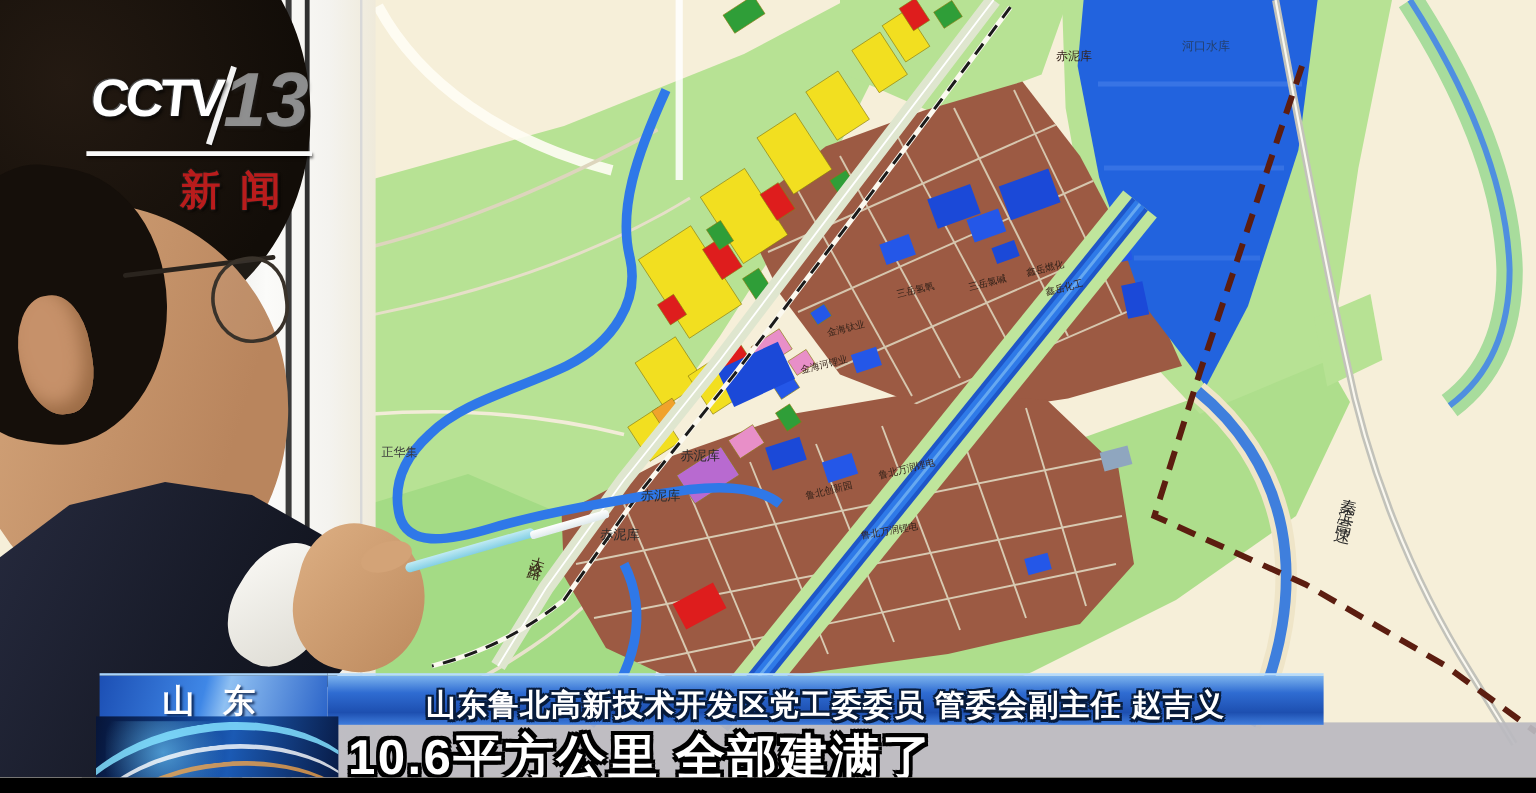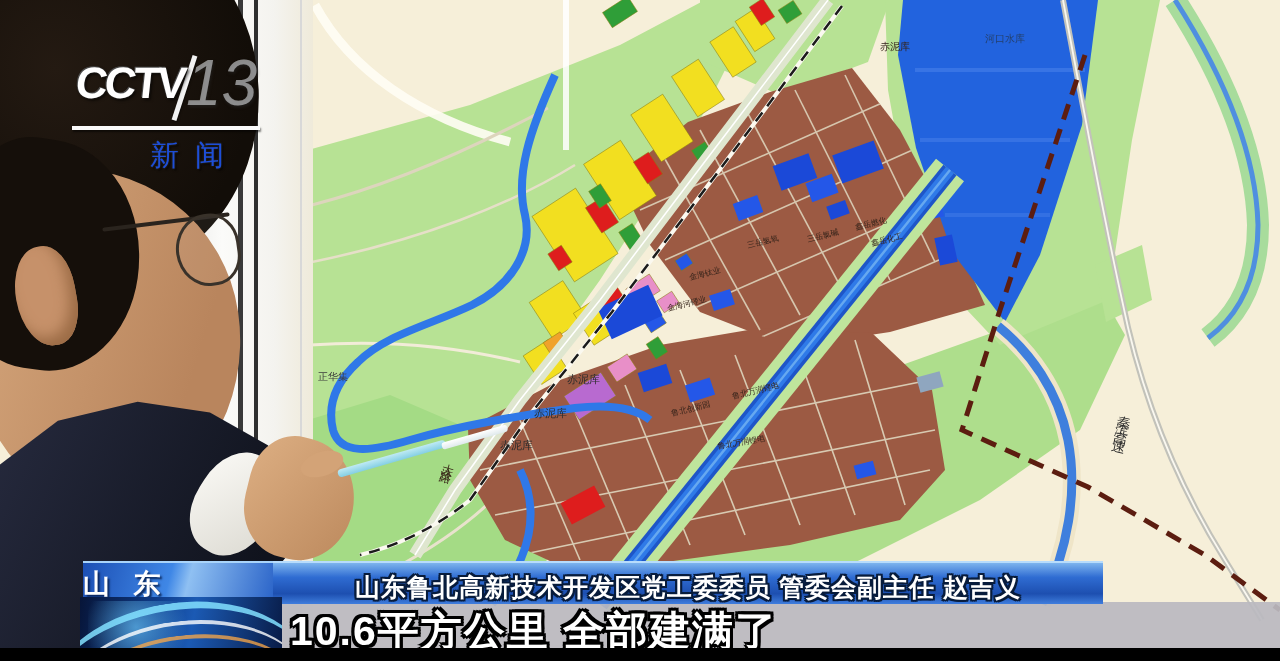--- a/index.html
+++ b/index.html
@@ -20,31 +20,31 @@
   .collar{left:-28px;top:438px;width:125px;height:280px;background:linear-gradient(100deg,#ffffff,#e8e7e2);transform:rotate(28deg);border-radius:22px;}
   .suit{left:0;top:388px;width:362px;height:273px;background:linear-gradient(115deg,#262a3e,#10131d 70%);
         clip-path:polygon(0 28%,16% 12%,38% 5%,58% 9%,74% 21%,85% 41%,79% 62%,66% 82%,52% 100%,0 100%);}
   .cuff{left:196px;top:450px;width:78px;height:108px;background:linear-gradient(120deg,#fbfaf6,#dcdad2);border-radius:46%;transform:rotate(32deg);}
   .hand{left:246px;top:438px;width:108px;height:122px;background:linear-gradient(120deg,#dcae82,#bd8a5e);border-radius:42% 55% 50% 46%;transform:rotate(14deg);}
   .thumb{left:300px;top:452px;width:44px;height:24px;background:#d3a377;border-radius:50%;transform:rotate(-18deg);}
   .pen-shaft{left:338px;top:470px;width:112px;height:8px;background:linear-gradient(180deg,#bfeaf4,#84cfe4);border-radius:4px;transform:rotate(-16deg);transform-origin:left center;z-index:4;}
   .pen-tip{left:442px;top:443px;width:68px;height:7px;background:linear-gradient(180deg,#ffffff,#dfe9ec);border-radius:3px;transform:rotate(-16deg);transform-origin:left center;z-index:4;}
   
   .logo{left:70px;top:46px;width:210px;height:120px;z-index:5;}
-  .logo .ghost{position:absolute;left:116px;top:0px;font-size:64px;font-weight:normal;font-style:italic;color:rgba(235,238,242,.55);text-shadow:1px 2px 3px rgba(40,40,40,.5);}
+  .logo .ghost{position:absolute;left:116px;top:0px;font-size:64px;font-weight:bold;font-style:italic;color:rgba(235,238,242,.55);text-shadow:1px 2px 3px rgba(40,40,40,.5);}
   .logo .slash{position:absolute;left:112px;top:8px;width:5px;height:68px;background:#f2f2f2;transform:rotate(18deg);box-shadow:1px 1px 2px rgba(0,0,0,.5);}
   .logo .brand{position:absolute;left:6px;top:12px;font-size:44px;font-weight:bold;letter-spacing:-3px;color:#ffffff;transform:skewX(-6deg);
                text-shadow:0 0 2px #2a2a2a,2px 2px 3px rgba(0,0,0,.65),-1px -1px 0 #555;}
   .logo .rule{position:absolute;left:2px;top:80px;width:188px;height:4px;background:#fafafa;box-shadow:1px 2px 2px rgba(0,0,0,.5);}
-  .logo .cname{position:absolute;left:80px;top:90px;font-size:29px;font-weight:normal;color:#1d4ed8;letter-spacing:16px;
+  .logo .cname{position:absolute;left:80px;top:90px;font-size:34px;font-weight:bold;color:#b91c1c;letter-spacing:16px;
                text-shadow:0 0 2px #333,2px 2px 2px rgba(0,0,0,.6);}
   
   .badge{left:83px;top:561px;width:190px;height:41px;z-index:7;
          background:linear-gradient(105deg,#1c4fb4 0%,#3f87e6 45%,#8fc0f2 55%,#2a63c8 100%);
-         border-top:2px solid #a9d4fa;display:flex;align-items:center;}
+         border-top:2px solid #a9d4fa;display:flex;align-items:center;justify-content:center;}
   .badge span{font-size:27px;font-weight:bold;color:#fff;letter-spacing:8px;text-shadow:2px 2px 2px rgba(0,20,60,.8);}
   .strap{left:273px;top:561px;width:830px;height:41px;z-index:7;
          background:linear-gradient(180deg,#7db4ee 0%,#2f6cd2 35%,#1d4fb0 75%,#3f7ddd 100%);
          border-top:2px solid #b7dcfc;display:flex;align-items:flex-end;justify-content:center;}
   .strap span{font-size:25px;font-weight:bold;color:#fff;letter-spacing:1px;white-space:nowrap;
          text-shadow:-2px 0 #081c3c,2px 0 #081c3c,0 -2px #081c3c,0 2px #081c3c,2px 2px #081c3c,-2px -2px #081c3c,2px -2px #081c3c,-2px 2px #081c3c;}
   .subbar{left:210px;top:602px;width:1070px;height:59px;z-index:6;background:rgba(186,185,191,.93);display:flex;align-items:center;}
   .subbar span{margin-left:80px;font-size:41px;font-weight:bold;color:#fff;letter-spacing:2px;white-space:nowrap;
          text-shadow:-3px 0 #000,3px 0 #000,0 -3px #000,0 3px #000,3px 3px #000,-3px -3px #000,3px -3px #000,-3px 3px #000;}
   .swoosh{left:80px;top:597px;width:202px;height:64px;z-index:8;overflow:hidden;

